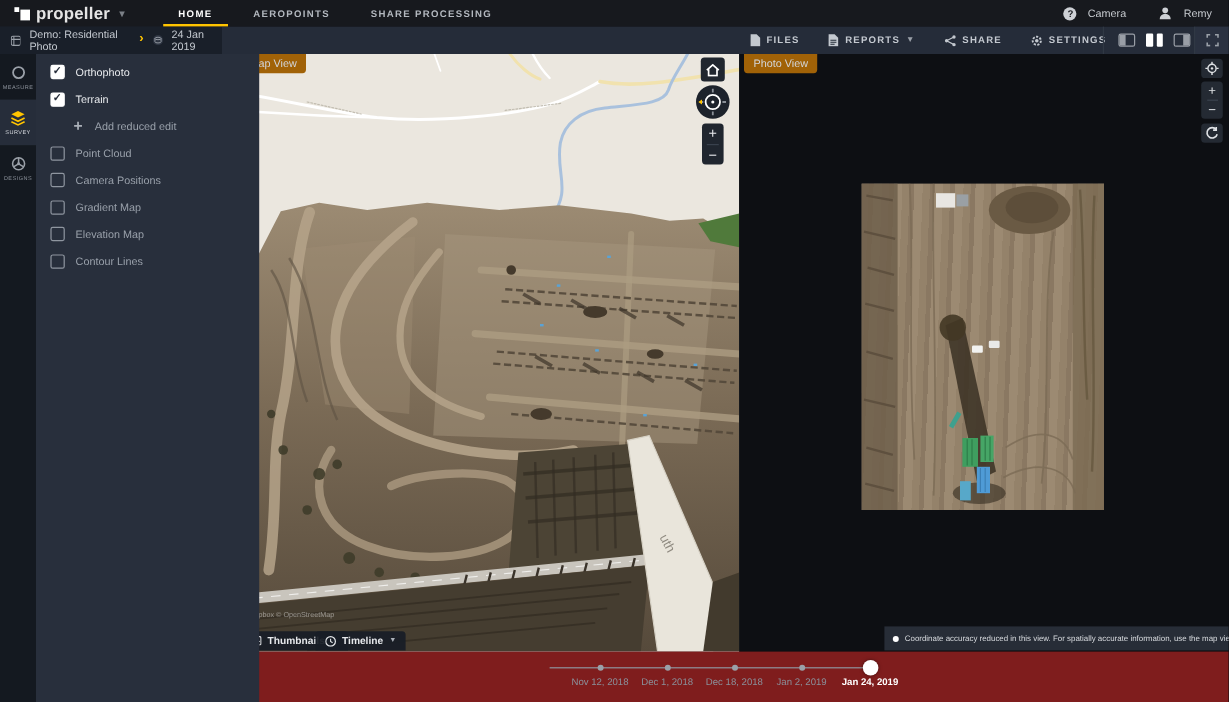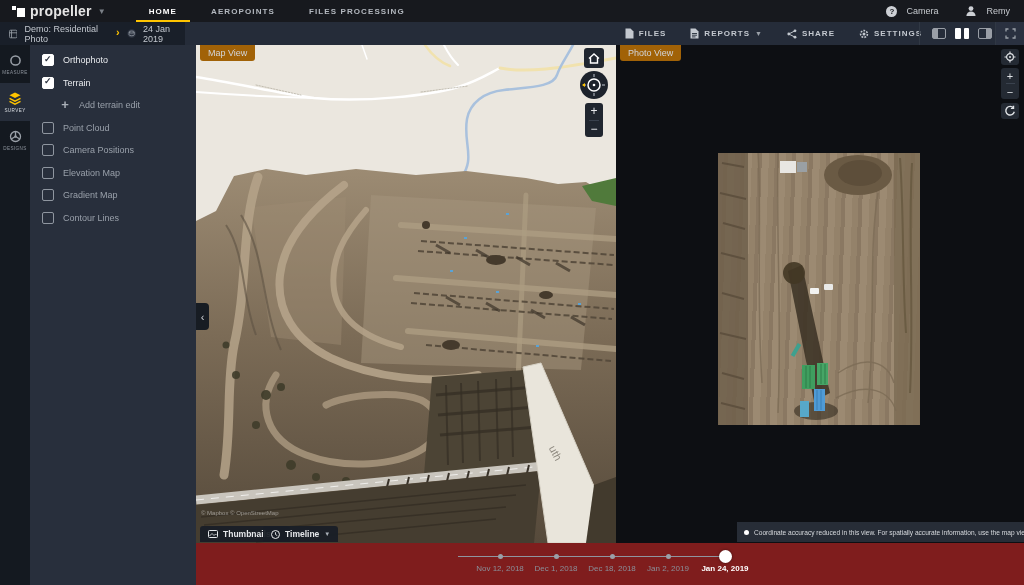--- a/index.html
+++ b/index.html
@@ -40,21 +40,21 @@
   .tb-full{position:absolute;right:0;top:0;width:28px;height:100%;background:#2a3140;display:flex;align-items:center;justify-content:center;cursor:pointer;border-left:1px solid #303844;}
 
   
   .rail{position:absolute;left:0;top:45px;width:30px;bottom:0;background:#141920;z-index:30;}
   .rail-item{height:38px;display:flex;flex-direction:column;align-items:center;justify-content:center;gap:3px;cursor:pointer;}
   .rail-item .rlbl{font-size:4.6px;letter-spacing:.4px;color:#8d939c;}
   .rail-item.active{background:#262d3a;}
   .rail-item.active .rlbl{color:#d9dde2;}
 
   
-  .layers{position:absolute;left:30px;top:45px;width:166px;bottom:0;background:#282f3c;z-index:30;padding-top:4px;box-sizing:border-box;}
+  .layers{position:absolute;left:30px;top:45px;width:186px;bottom:0;background:#282f3c;z-index:30;padding-top:4px;box-sizing:border-box;}
   .lrow{display:flex;align-items:center;height:22.5px;padding-left:12px;gap:9px;cursor:pointer;}
   .lrow.indent{padding-left:30px;}
   .cbox{width:10px;height:10px;border:1.5px solid #8f96a0;border-radius:2px;flex:0 0 auto;position:relative;}
   .lrow.checked .cbox{background:#fff;border-color:#fff;}
   .lrow.checked .cbox::after{content:"✓";position:absolute;left:1px;top:-1.5px;font-size:9px;font-weight:bold;color:#282f3c;}
   .llbl{font-size:9px;color:#99a0aa;}
   .lrow.checked .llbl{color:#e9ebee;}
   .plus{color:#aab0b8;font-size:13px;font-weight:bold;width:10px;text-align:center;line-height:10px;}
 
   
@@ -113,21 +113,21 @@
       <span class="logo-caret">▼</span>
     </div>
     <div class="nav-tabs">
       <div class="nav-tab active">
           <span>HOME</span>
         </div>
       <div class="nav-tab">
           <span>AEROPOINTS</span>
         </div>
       <div class="nav-tab">
-          <span>FILES PROCESSING</span>
+          <span>SHARE PROCESSING</span>
         </div>
     </div>
     <div class="top-right">
       <span class="help-circle">?</span>
       <span class="lbl">Camera</span>
       <svg width="12" height="12" viewBox="0 0 12 12">
         <circle cx="6" cy="3.6" r="2.4" fill="#cdd0d5"></circle>
           <path d="M1.4,11 a4.6,4.6 0 0 1 9.2,0 Z" fill="#cdd0d5"></path>
       </svg>
       <span class="lbl" style="margin-right:0">Remy</span>
@@ -224,37 +224,37 @@
     <div class="lrow checked">
       <span class="cbox"></span>
       <span class="llbl">Orthophoto</span>
     </div>
     <div class="lrow checked">
       <span class="cbox"></span>
       <span class="llbl">Terrain</span>
     </div>
     <div class="lrow indent">
       <span class="plus">+</span>
-      <span class="llbl">Add terrain edit</span>
+      <span class="llbl">Add reduced edit</span>
     </div>
     <div class="lrow">
       <span class="cbox"></span>
       <span class="llbl">Point Cloud</span>
     </div>
     <div class="lrow">
       <span class="cbox"></span>
       <span class="llbl">Camera Positions</span>
     </div>
     <div class="lrow">
       <span class="cbox"></span>
+      <span class="llbl">Gradient Map</span>
+    </div>
+    <div class="lrow">
+      <span class="cbox"></span>
       <span class="llbl">Elevation Map</span>
-    </div>
-    <div class="lrow">
-      <span class="cbox"></span>
-      <span class="llbl">Gradient Map</span>
     </div>
     <div class="lrow">
       <span class="cbox"></span>
       <span class="llbl">Contour Lines</span>
     </div>
   </div>
 
   <div class="map">
     <svg width="420" height="498" viewBox="0 0 420 498">
       <defs>

